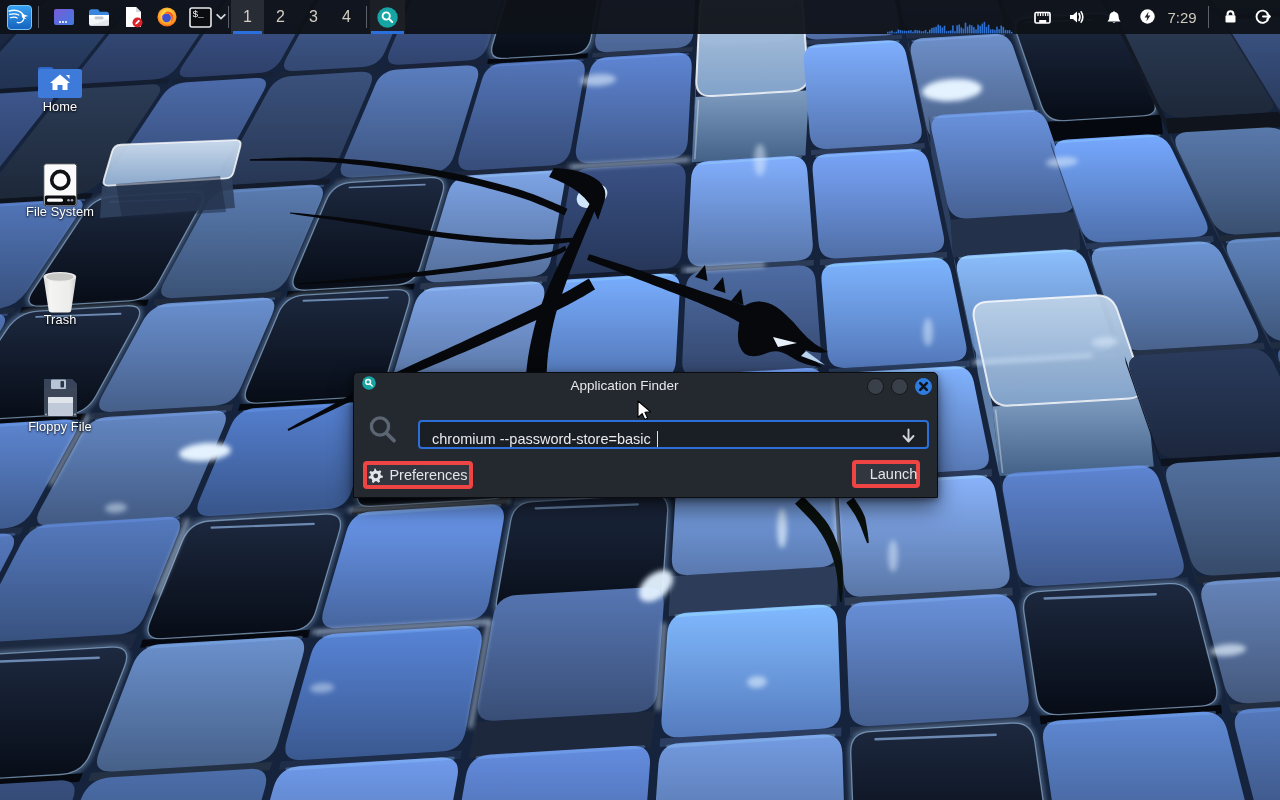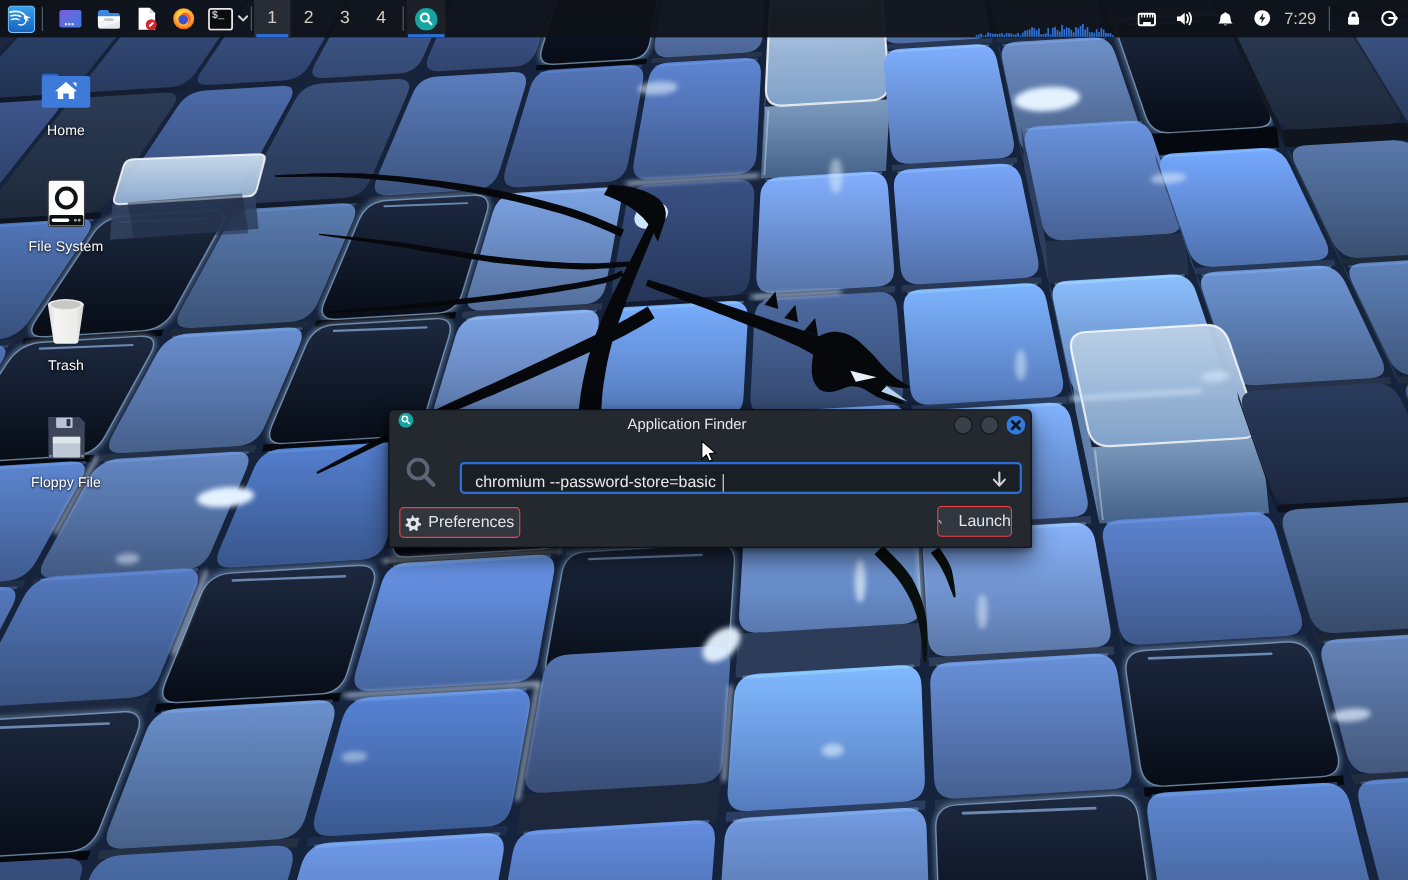--- a/index.html
+++ b/index.html
@@ -4,30 +4,30 @@
 #wrap{position:relative;width:1280px;height:800px;overflow:hidden}
 #panel{position:absolute;left:0;top:0;width:1280px;height:34px;background:rgba(14,17,23,0.94);display:flex;align-items:center;z-index:50}
 .psep{width:1px;height:22px;background:#5c6167;margin:0 0;flex:0 0 auto}
 .picon{display:flex;align-items:center;justify-content:center;flex:0 0 auto}
 .ws{width:33px;height:34px;display:flex;align-items:center;justify-content:center;color:#d3ccc0;font-size:16px;position:relative}
 .ws1{background:#272c35}
 .ws1:after{content:"";position:absolute;left:2px;right:2px;bottom:0;height:3px;background:#2a6fdb}
 .srch{width:35px;height:34px;display:flex;align-items:center;justify-content:center;background:#1c2026;position:relative}
 .srch:after{content:"";position:absolute;left:1px;right:1px;bottom:0;height:3px;background:#2a6fdb}
 .dicon{position:absolute;width:96px;text-align:center;color:#ffffff;font-size:12.8px;z-index:10}
-.dicon .lbl{margin-top:12px;text-shadow:0 1px 2px rgba(0,0,0,0.85),0 0 3px rgba(0,0,0,0.5);letter-spacing:0.1px}
+.dicon .lbl{margin-top:0;text-shadow:0 1px 2px rgba(0,0,0,0.85),0 0 3px rgba(0,0,0,0.5);letter-spacing:0.1px}
 #dlg{position:absolute;left:353px;top:372px;width:585px;height:126px;background:#24282f;border:1px solid #0a0c0f;border-radius:5px 5px 1px 1px;box-shadow:0 10px 22px rgba(0,0,0,0.55),0 2px 6px rgba(0,0,0,0.4);z-index:60}
 #tbar{position:relative;height:26px;display:flex;align-items:center}
 #tbar .ttl{position:absolute;left:46.4%;transform:translateX(-50%);top:5px;font-weight:normal;font-size:13.5px;color:#e6e9ec;white-space:nowrap}
 .wbtn{position:absolute;top:4.5px;width:17px;height:17px;border-radius:50%;background:#3a4049;border:1px solid #14171b}
 .wbtn.cls{background:#2f7ce0;border-color:#2f7ce0}
 #inp{position:absolute;left:64px;top:47px;width:511px;height:29px;background:#1a1e25;border:2px solid #2d6fd8;border-radius:4px;display:flex;align-items:flex-end;color:#e8eaec;font-size:14.5px}
 #inp .txt{margin-left:12px;white-space:pre}
 #caret{display:inline-block;width:1.5px;height:16px;background:#dfe3e7;margin-left:2px;vertical-align:middle}
-.btn{position:absolute;height:28px;background:#31363f;border:1px solid #ef4444;border-radius:4px;display:flex;align-items:center;justify-content:center;color:#e2e5e9;font-size:14.5px;gap:6px}
+.btn{position:absolute;height:28px;background:#31363f;border:4px solid #ef4444;border-radius:4px;display:flex;align-items:center;justify-content:center;color:#e2e5e9;font-size:14.5px;gap:6px}
 </style></head><body>
 <div id="wrap">
     <svg width="1280" height="800" viewBox="0 0 1280 800" style="position:absolute;left:0;top:0">
       <defs>
         <linearGradient id="gg1" x1="0" y1="0" x2="0" y2="1">
           <stop offset="0" stop-color="#405b8e"></stop>
           <stop offset="1" stop-color="#2a3c5e"></stop>
         </linearGradient>
         <linearGradient id="gg2" x1="0" y1="0" x2="0" y2="1">
           <stop offset="0" stop-color="#446198"></stop>

